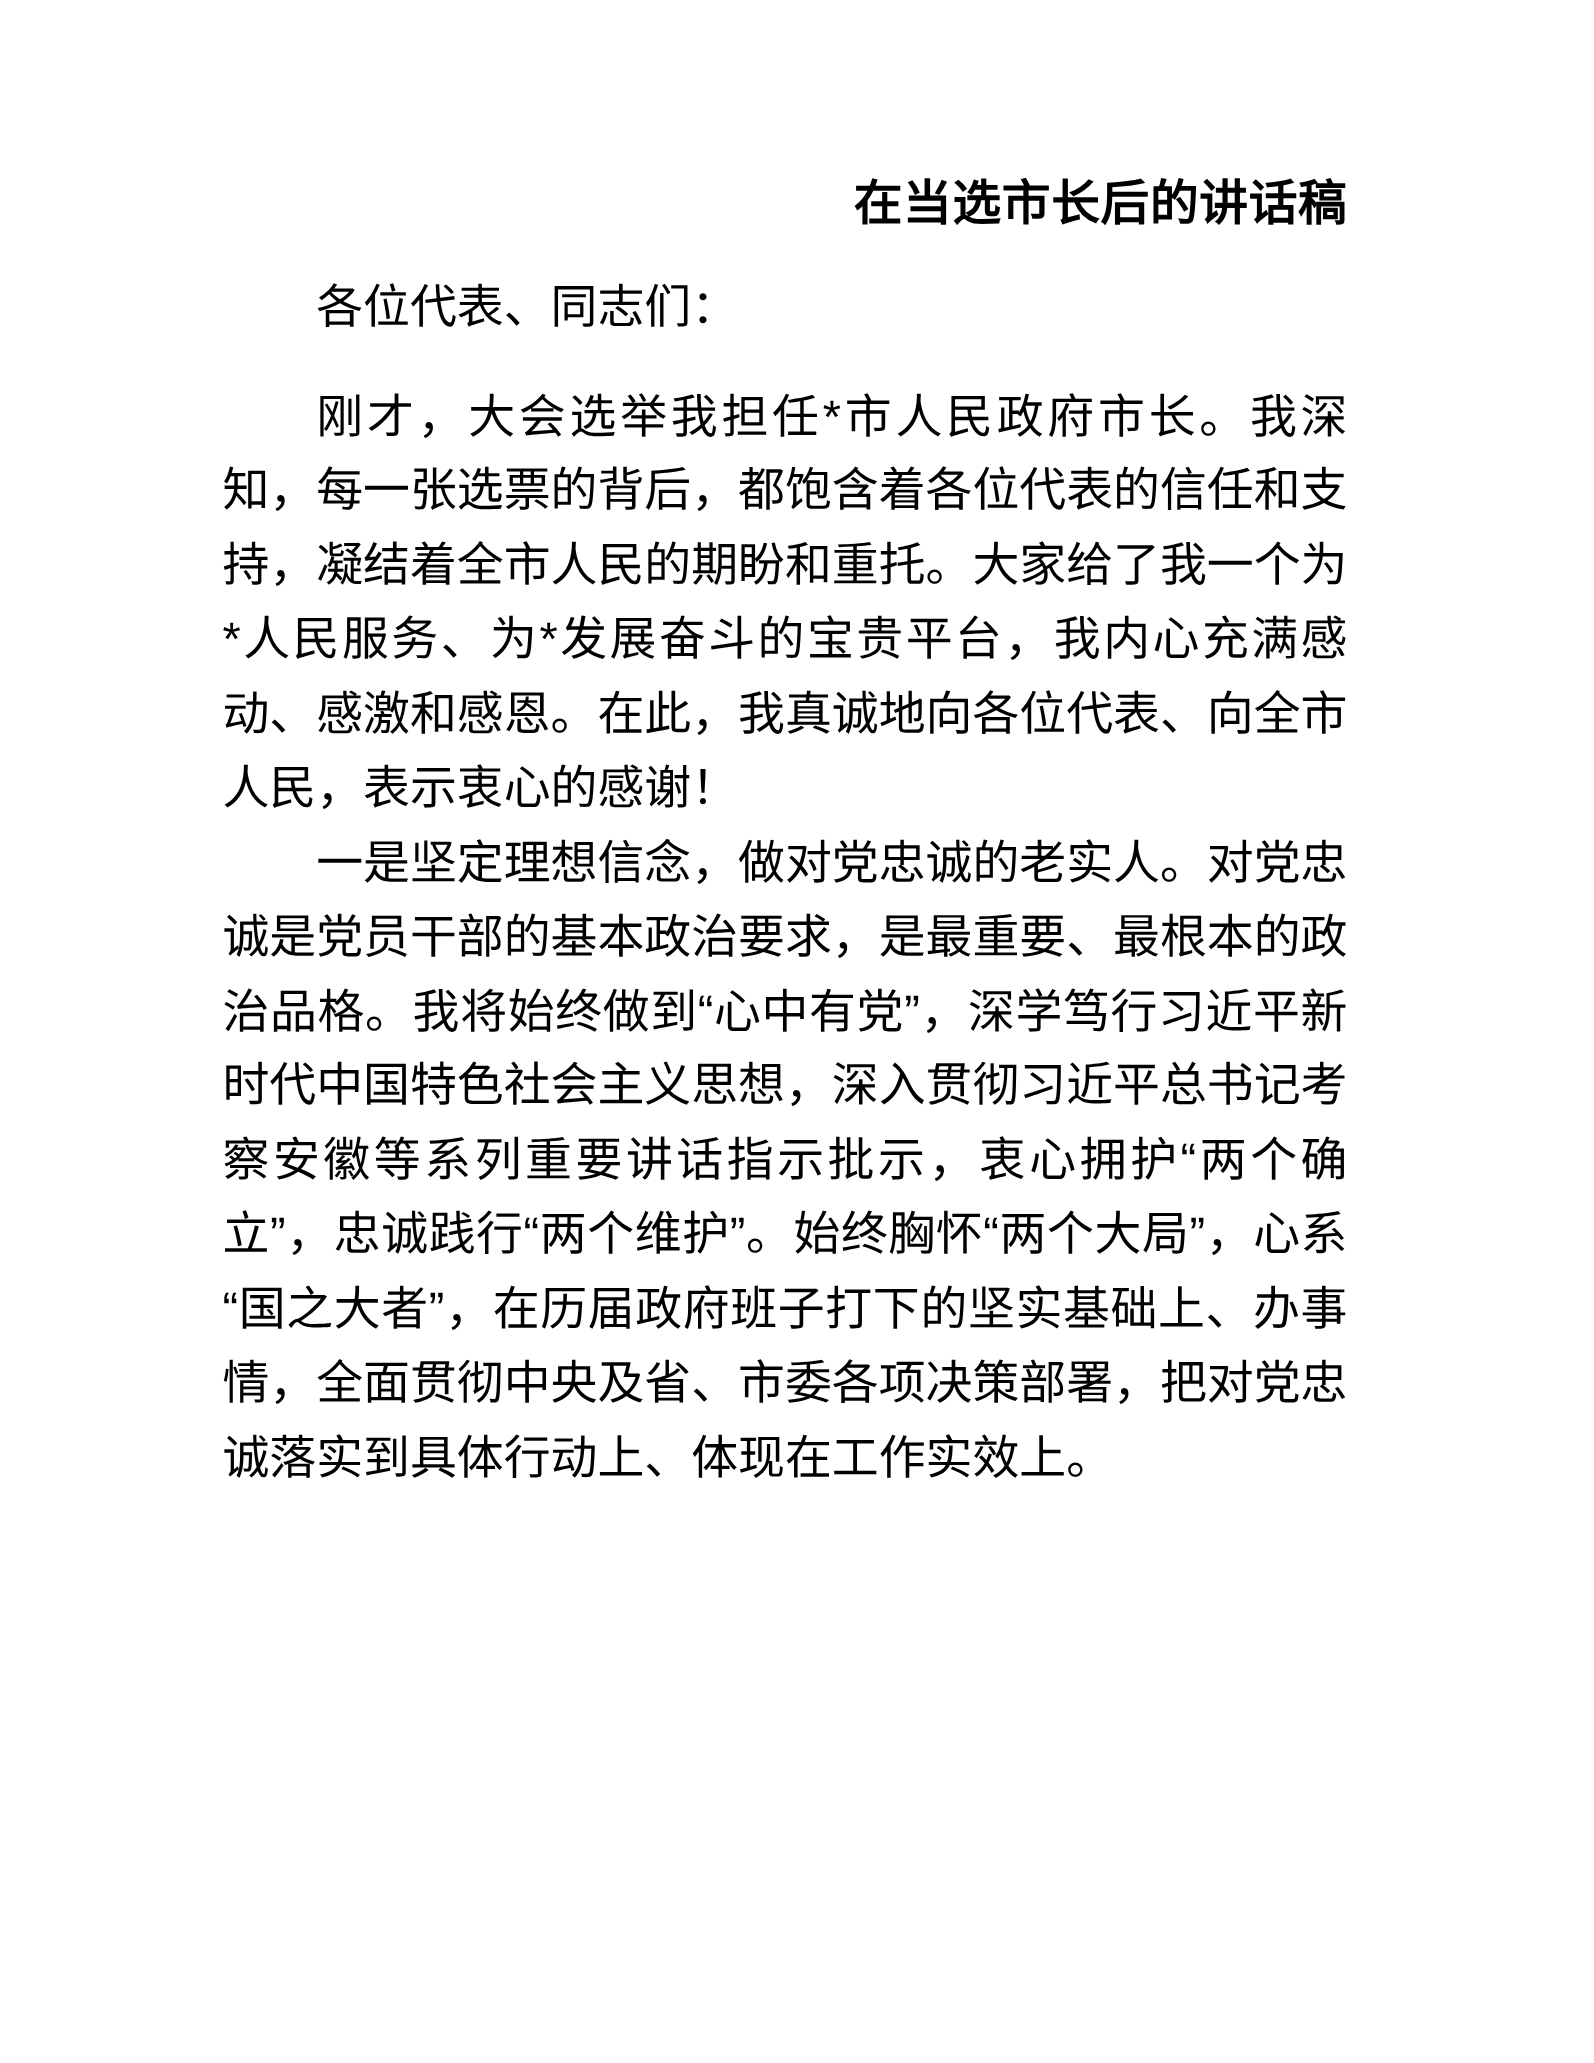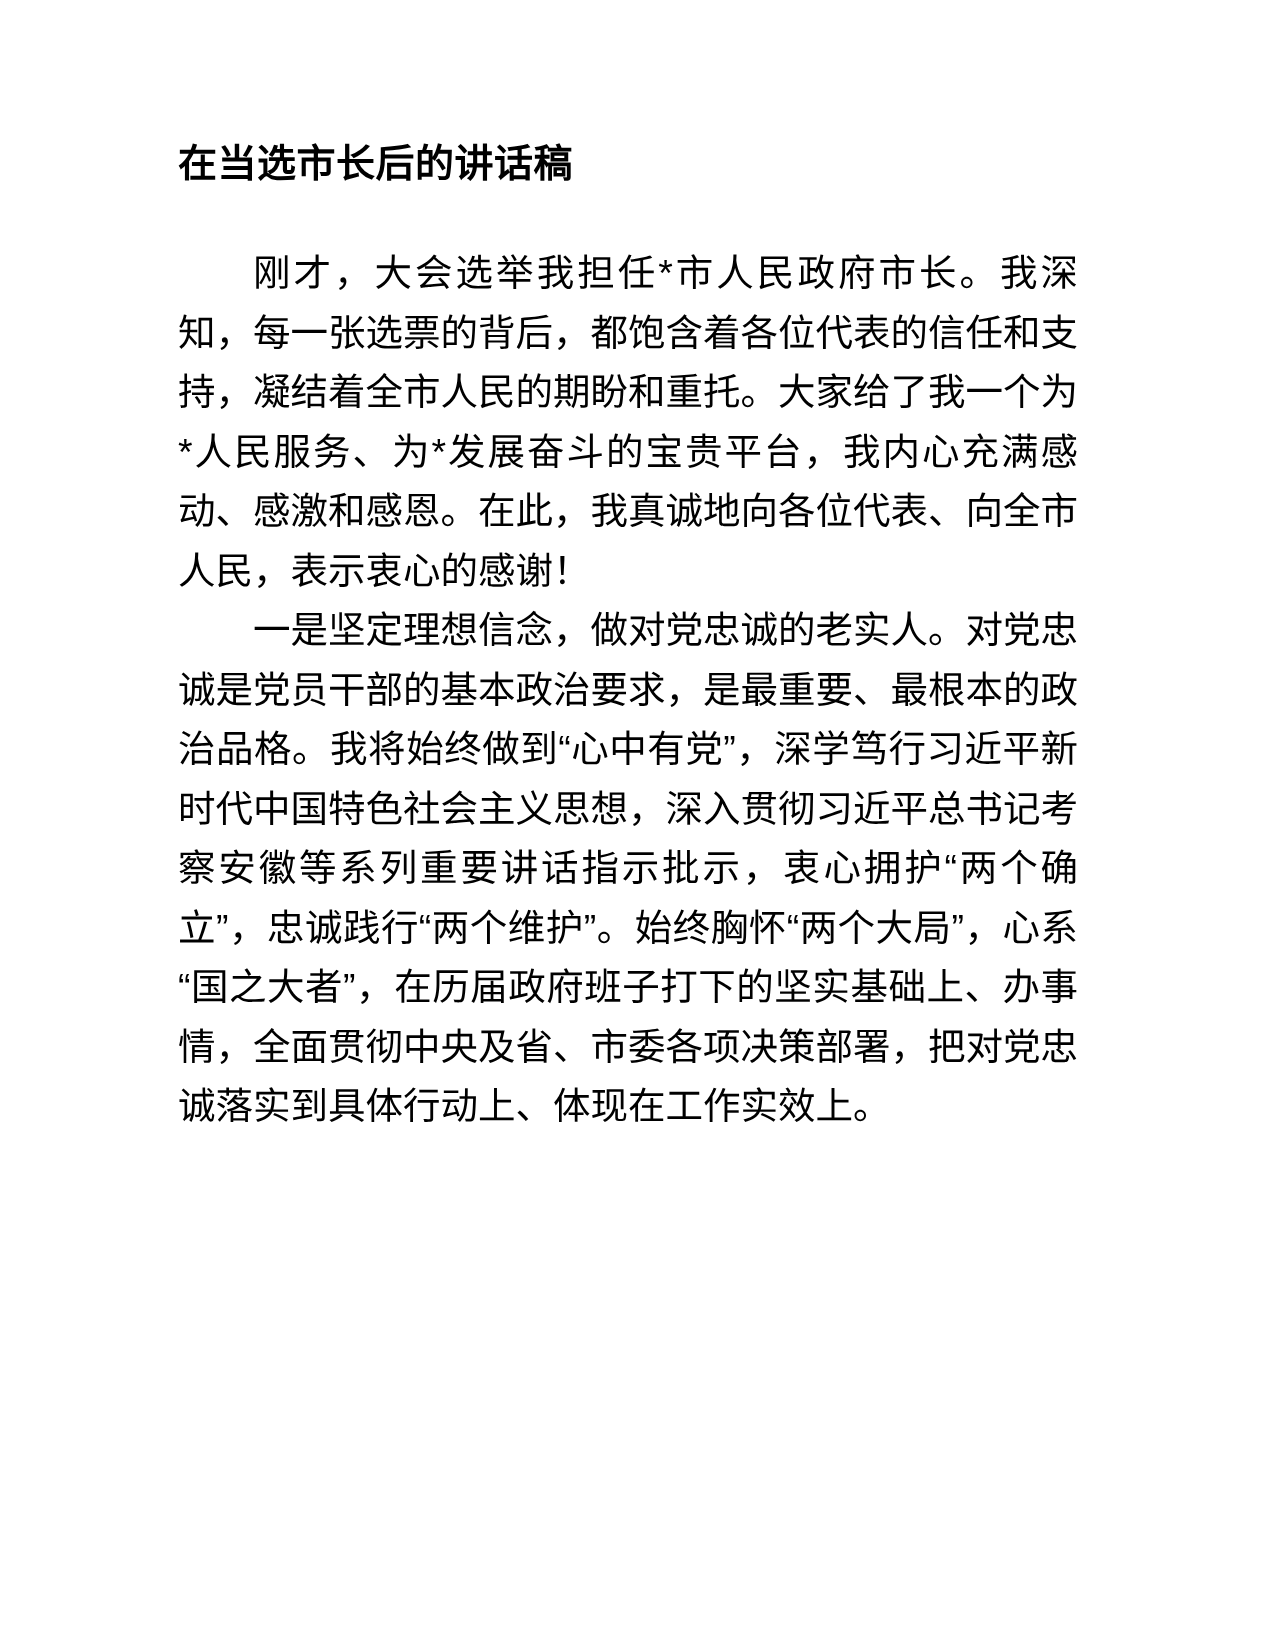--- a/index.html
+++ b/index.html
@@ -32,21 +32,21 @@
     top: 0;
     width: 900px;
   }
 
   .doc-title {
     margin: 0;
     padding: 0;
     font-size: 39px;
     font-weight: 700;
     line-height: 52px;
-    text-align: left;
+    text-align: right;
     letter-spacing: 0.5px;
     padding-top: 138px;
     white-space: nowrap;
   }
 
   .para {
     margin: 0;
     padding: 0;
     font-size: 37.5px;
     font-weight: 400;
@@ -70,20 +70,21 @@
 </head>
 <body>
 
 <div class="page">
   <div class="doc-body">
 
     <h1 class="doc-title">在当选市长后的讲话稿</h1>
 
     <div class="spacer-after-title"></div>
 
+    <p class="para indent">各位代表、同志们：</p>
 
     <div class="gap-salutation"></div>
 
     <p class="para indent">刚才，大会选举我担任*市人民政府市长。我深知，每一张选票的背后，都饱含着各位代表的信任和支持，凝结着全市人民的期盼和重托。大家给了我一个为*人民服务、为*发展奋斗的宝贵平台，我内心充满感动、感激和感恩。在此，我真诚地向各位代表、向全市人民，表示衷心的感谢！</p>
 
     <div class="gap-para"></div>
 
 
     <div class="gap-para"></div>
 

